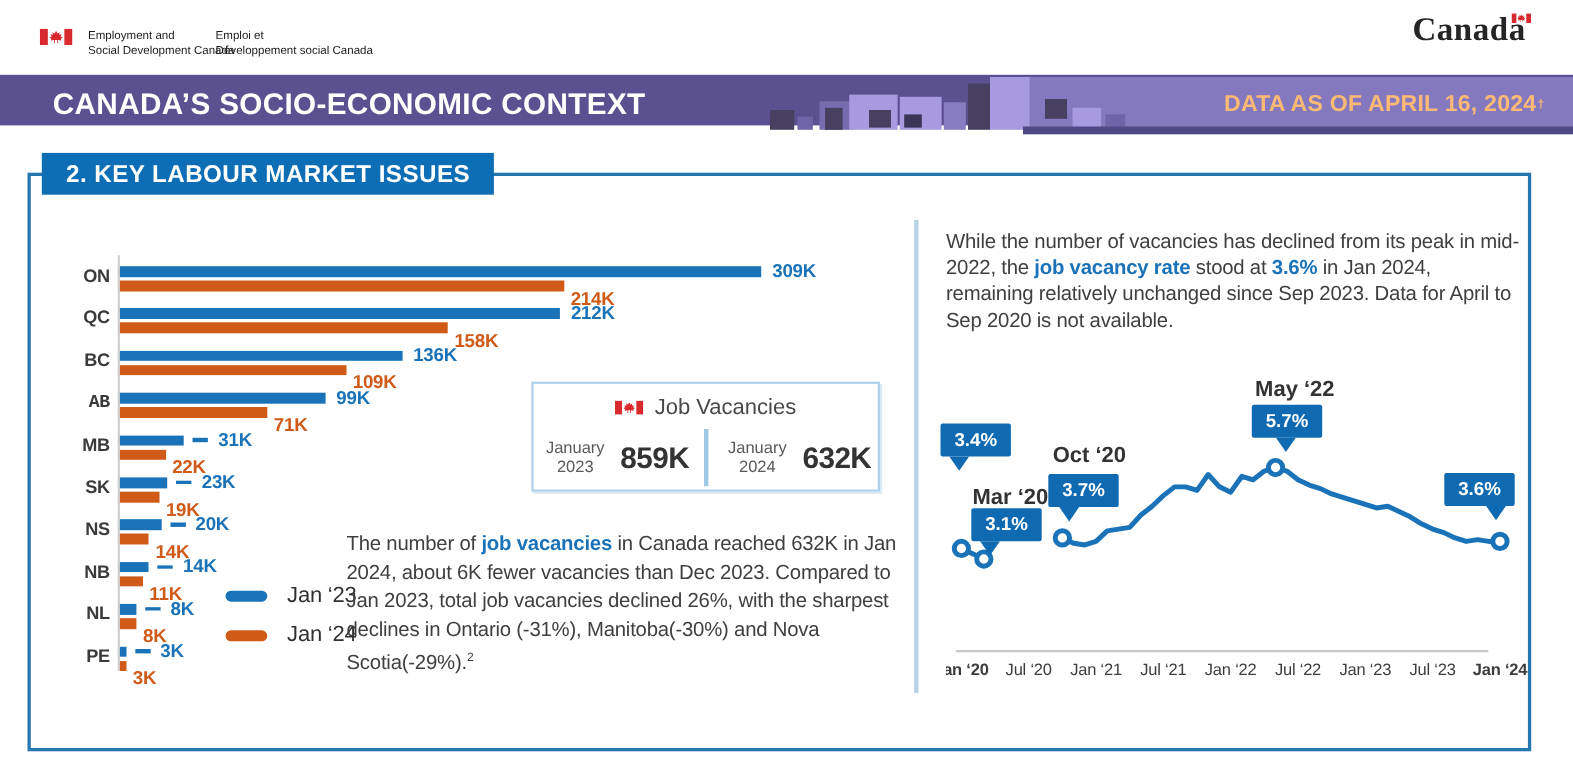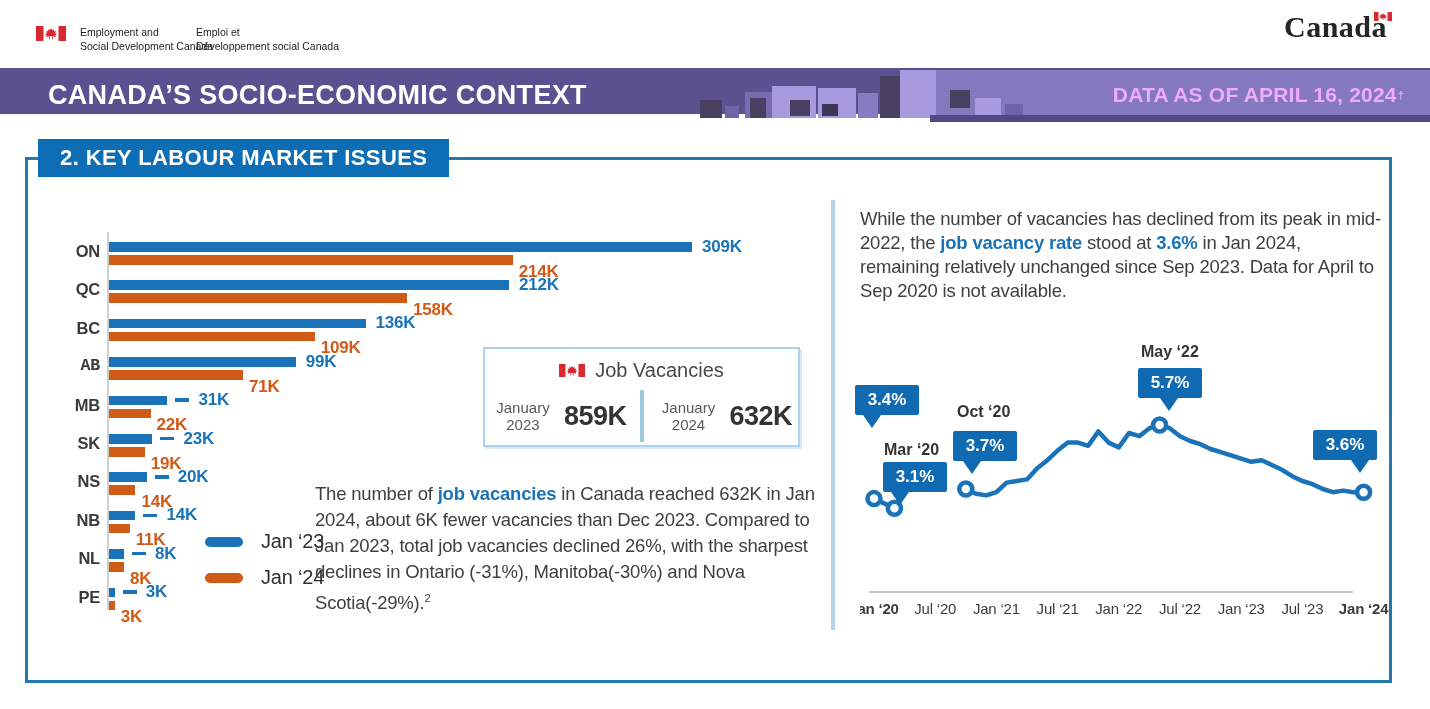--- a/index.html
+++ b/index.html
@@ -16,21 +16,21 @@
   .dept-en { left:80px; }
   .dept-fr { left:196px; }
   .wordmark { position:absolute; left:1284px; top:10px; font-family:"Liberation Serif", serif; font-size:30px; font-weight:600; color:#252525; letter-spacing:0.5px; }
   .flag-sm { position:absolute; left:1374px; top:12px; width:18px; height:9px; }
   
   .banner { position:absolute; left:0; top:68px; width:1430px; height:46px; background:#5b5090;text-decoration:underline; }
   .banner-light { position:absolute; left:930px; top:2px; width:500px; height:52px; background:#8479bf; }
   .banner-title { position:absolute; left:48px; top:0; height:54px; display:flex; align-items:center;
     color:#fff; font-size:27px; font-weight:bold; letter-spacing:0.3px; }
   .data-asof { position:absolute; right:26px; top:0; height:54px; display:flex; align-items:center;
-    color:#f0abfc; font-size:21px; font-weight:bold; letter-spacing:0.2px; }
+    color:#fdba74; font-size:21px; font-weight:bold; letter-spacing:0.2px; }
   .data-asof sup { font-size:11px; margin-left:1px; }
   .decor span { position:absolute; display:block; }
   .d1 {left:700px;top:32px;width:22px;height:18px;background:#474060;}
   .d2 {left:725px;top:38px;width:14px;height:12px;background:#6f64a8;}
   .d3 {left:745px;top:24px;width:30px;height:26px;background:#776caf;}
   .d4 {left:750px;top:30px;width:16px;height:20px;background:#474060;}
   .d5 {left:772px;top:18px;width:44px;height:32px;background:#a89ade;}
   .d6 {left:790px;top:32px;width:20px;height:16px;background:#474060;}
   .d7 {left:818px;top:20px;width:38px;height:30px;background:#a89ade;}
   .d8 {left:822px;top:36px;width:16px;height:12px;background:#3b3557;}
@@ -88,21 +88,21 @@
     font-size:17px; font-weight:bold; text-align:center; line-height:30px; border-radius:2px; letter-spacing:0; }
   .callout .tri { position:absolute; top:30px; width:0; height:0;
     border-left:9px solid transparent; border-right:9px solid transparent; border-top:13px solid #0f6ab1; }
   .co-0 { left:20px;  top:50px; }
   .co-1 { left:48px;  top:127px; }
   .co-2 { left:118px; top:96px; }
   .co-3 { left:303px; top:33px; }
   .co-4 { left:478px; top:95px; }
   .co-0 .tri { left:8px; }  .co-1 .tri { left:8px; }  .co-2 .tri { left:10px; }
   .co-3 .tri { left:22px; } .co-4 .tri { left:38px; }
-  .datelab { position:absolute; font-size:16px; font-weight:bold; color:#333; white-space:nowrap; letter-spacing:0; }
+  .datelab { position:absolute; font-size:20px; font-weight:bold; color:#333; white-space:nowrap; letter-spacing:0; }
   .dl-1 { left:49px;  top:106px; }
   .dl-2 { left:122px; top:68px; }
   .dl-3 { left:306px; top:8px; }
 </style>
 </head>
 <body>
 
 <svg width="0" height="0" style="position:absolute" aria-hidden="true">
   <defs>
     <symbol id="flag" viewBox="0 0 40 20">

